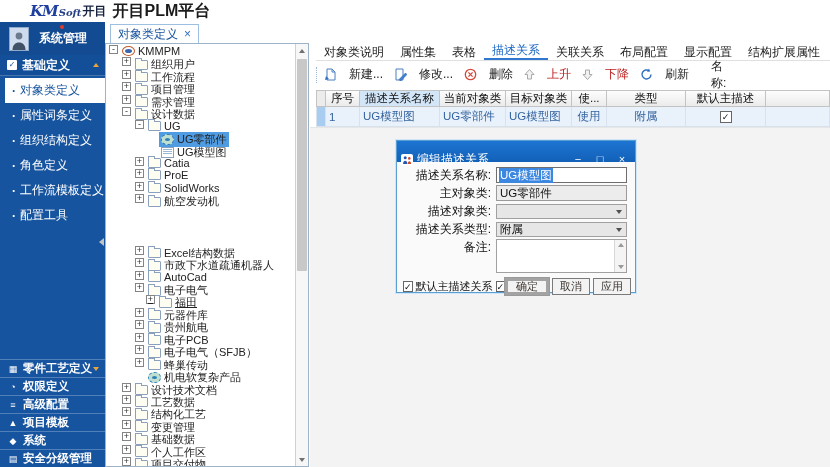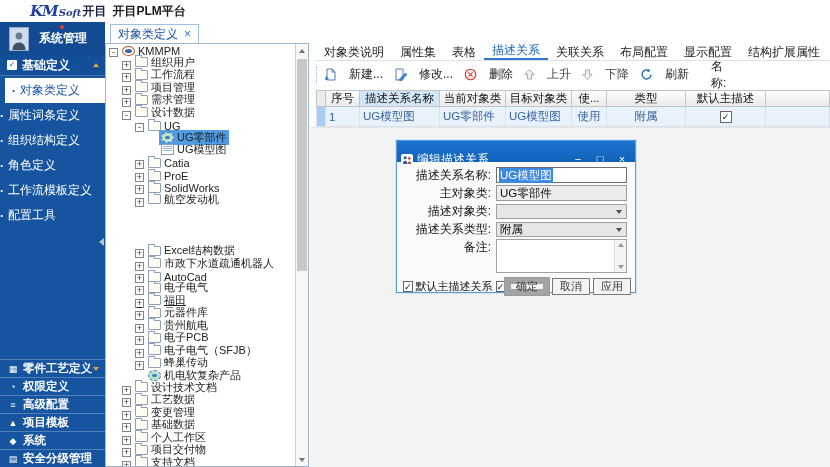--- a/index.html
+++ b/index.html
@@ -5,33 +5,33 @@
   *{box-sizing:border-box;margin:0;padding:0}
   html,body{background:#dcdcdc}
   .app{position:relative;width:830px;height:467px;background:#fff;overflow:hidden;
        font-family:"Liberation Sans","DejaVu Sans",sans-serif;font-size:12px;color:#222}
 
   
   .topbar{position:absolute;left:0;top:0;width:830px;height:22px;background:#fff;display:flex;align-items:center;padding-left:30px}
   .lg-km{font-family:"DejaVu Serif",serif;font-style:italic;font-weight:900;font-size:15px;color:#1e3f9f;letter-spacing:-1px}
   .lg-soft{font-family:"DejaVu Serif",serif;font-style:italic;font-weight:700;font-size:10px;color:#243d85;margin:2px 1px 0 1px}
   .lg-kaimu{font-weight:700;font-size:12px;color:#16223f}
-  .lg-prod{font-weight:700;font-size:12px;color:#1b1b1b;margin-left:6px}
+  .lg-prod{font-weight:700;font-size:16px;color:#1b1b1b;margin-left:6px}
 
   
   .sidebar{position:absolute;left:0;top:22px;width:105px;height:445px;background:#17549f;color:#fff;display:flex;flex-direction:column}
   .sb-header{height:33px;display:flex;align-items:center;padding:0 8px 0 9px;background:#124b92;position:relative}
   .avatar{width:20px;height:24px;background:#cfdced;border:1px solid #8fa9c9;display:block;flex:0 0 20px}
   .sb-title{font-weight:700;font-size:12px;margin-left:10px;white-space:nowrap}
   .notif-dot{position:absolute;left:60px;top:3px;width:4px;height:4px;border-radius:50%;background:#e03c2c}
   .sb-section{height:21px;display:flex;align-items:center;font-weight:700;padding:0 6px 0 7px;background:#134e99;border-bottom:1px solid rgba(255,255,255,.22)}
   .sb-check{width:10px;height:10px;background:#fff;color:#17549f;font-size:8px;line-height:10px;text-align:center;border-radius:1px;margin-right:5px;flex:0 0 10px}
   .sb-up-arrow{margin-left:auto;width:0;height:0;border-left:3px solid transparent;border-right:3px solid transparent;border-bottom:4px solid #e8a33d}
   .sb-items{padding-top:2px}
-  .sb-item{height:25px;display:flex;align-items:center;cursor:pointer;white-space:nowrap}
+  .sb-item{height:25px;display:flex;align-items:center;padding-left:12px;cursor:pointer;white-space:nowrap}
   .sb-item .dot{width:8px;flex:0 0 8px}
   .sb-item .dot::before{content:"·";font-weight:700}
   .sb-item.selected{background:#fff;color:#17549f;margin-left:5px;padding-left:7px}
   .sb-fill{flex:1}
   .sb-bottom .sb-sec{height:18px;display:flex;align-items:center;font-weight:700;font-size:11.5px;padding:0 6px 0 7px;border-top:1px solid rgba(255,255,255,.25);white-space:nowrap}
   .sicon{width:12px;flex:0 0 12px;text-align:center;font-size:9px;margin-right:4px}
   [data-icon="process-icon"]::before{content:"▦"}
   [data-icon="permission-icon"]::before{content:"◔"}
   [data-icon="advanced-config-icon"]::before{content:"≡"}
   [data-icon="template-icon"]::before{content:"▲"}
@@ -41,21 +41,21 @@
   .splitter-arrow{position:absolute;left:99px;top:238px;width:0;height:0;border-top:4px solid transparent;border-bottom:4px solid transparent;border-right:5px solid #c2c2c2;z-index:6}
 
   
   .doc-tabstrip{position:absolute;left:105px;top:22px;width:725px;height:21px;background:#fff;display:flex;align-items:flex-end;padding-left:5px}
   .doc-tab{height:19px;display:flex;align-items:center;border:1px solid #9dc0e2;border-bottom:none;background:#fff;color:#17529e;padding:0 7px;gap:6px}
   .doc-tab .close{color:#2f6fc0;font-size:12px;cursor:pointer}
 
   
   .tree-panel{position:absolute;left:105px;top:43px;width:204px;height:424px;background:#fff;border:1px solid #9db3c8;display:flex}
   .tree-list{flex:1;overflow:hidden;padding-top:1px;font-size:11px}
-  .tree-row{height:12.45px;display:flex;align-items:flex-end;white-space:nowrap;cursor:pointer}
+  .tree-row{height:12.45px;display:flex;align-items:flex-start;white-space:nowrap;cursor:pointer}
   .toggle{flex:0 0 9px;width:9px;height:9px;border:1px solid #848484;background:#fff;margin-right:2px;position:relative;font-size:9px;line-height:7px;text-align:center;color:#333}
   .tree-row.toggle-plus .toggle::before{content:"+"}
   .tree-row.toggle-minus .toggle::before{content:"-"}
   .tree-row.toggle-none .toggle{border-color:transparent;background:transparent}
   .node{display:flex;align-items:center;padding:0 2px}
   .tree-row.selected .node{background:#4f9ce2}
   .ticon{flex:0 0 13px;width:13px;height:10px;margin-right:3px;position:relative}
   [data-icon="folder-icon"]{border:1px solid #8aa0bd;background:#fdfdf2;border-radius:1px}
   [data-icon="folder-icon"]::before{content:"";position:absolute;top:-3px;left:-1px;width:5px;height:2px;border:1px solid #8aa0bd;border-bottom:none;background:#fdfdf2}
   [data-icon="root-icon"]{width:10px;height:10px;border:1px solid #c05a2a;border-radius:50%;background:#fff}
@@ -72,21 +72,21 @@
   .scroll-thumb{position:absolute;left:1px;top:15px;width:10px;height:212px;background:#c8c8c8;border-radius:1px}
 
   
   .right-panel{position:absolute;left:310px;top:43px;width:520px;height:424px;display:flex;flex-direction:column;background:#fff}
   .rtabs{height:18px;display:flex;align-items:flex-end;margin-left:6px;border-bottom:1px solid #e0e0e0}
   .rtab{padding:0 8px;line-height:16px;cursor:pointer;white-space:nowrap;color:#222}
   .rtab.active{color:#1b66c4;border-bottom:2px solid #2f77d0;font-weight:400}
   .toolbar{height:27px;display:flex;align-items:center;margin-left:6px;gap:0}
   .grip{width:1px;height:16px;border-left:1px dotted #9bb8d8;margin-right:7px}
   .tbtn{display:flex;align-items:center;gap:12px;margin-right:11px;cursor:pointer;white-space:nowrap}
-  .tbtn.disabled{color:#404040;cursor:default}
+  .tbtn.disabled{color:#b91c1c;cursor:default}
   .vsep{width:1px;height:16px;background:#d5d5d5;margin:0 9px 0 2px}
   .name-input{width:100px;height:18px;border:none;background:transparent;font:inherit;margin-left:4px}
   .tico{display:block}
 
   
   .dtable{margin-left:6px;margin-top:2px}
   .thead,.trow{display:flex}
   .thead>div{height:17px;border:1px solid #c3c3c3;border-left:none;background:linear-gradient(#fdfdfd,#ebebeb);
              font-size:11.5px;display:flex;align-items:center;justify-content:center;color:#111;white-space:nowrap;overflow:hidden}
   .thead>.c-corner{border-left:1px solid #c3c3c3;background:#ececec}
@@ -129,21 +129,21 @@
   .remark-scroll{flex:0 0 12px;border-left:1px solid #d8d8d8;background:#f4f4f4;position:relative}
   .rs-arrow{position:absolute;left:0;width:11px;height:10px;display:flex;align-items:center;justify-content:center}
   .rs-arrow.up{top:0}.rs-arrow.down{bottom:0}
   .rs-arrow.up::before{content:"";border-left:3px solid transparent;border-right:3px solid transparent;border-bottom:4px solid #9a9a9a}
   .rs-arrow.down::before{content:"";border-left:3px solid transparent;border-right:3px solid transparent;border-top:4px solid #9a9a9a}
   .dlg-bottom{display:flex;align-items:center;margin-top:2px;height:17px}
   .dlg-bottom .cb{width:11px;height:11px}
   .dlg-bottom .lbl{font-size:11px;margin:0 3px;white-space:nowrap;color:#111}
   .btns{margin-left:auto;display:flex;gap:3px}
   .dbtn{height:17px;background:#f3f3f3;border:1px solid #7a7a7a;font-size:11px;display:flex;align-items:center;justify-content:center;cursor:pointer;color:#3c3430}
-  .dbtn.default{border:6px solid #a3a3a3;box-shadow:0 0 0 1px #9a9a9a}
+  .dbtn.default{border:3px solid #a3a3a3;box-shadow:0 0 0 1px #9a9a9a}
   .b-ok{width:44px}.b-cancel{width:38px}.b-apply{width:38px}
 </style>
 </head>
 <body>
 
 <div class="app">
 
   <div class="topbar">
     <span class="lg-km">KM</span>
     <span class="lg-soft">Soft</span>
@@ -375,21 +375,21 @@
         </div>
 
         <div class="tree-row toggle-plus" style="padding-left: 29px;">
           <span class="toggle"></span>
           <span class="node">
             <span class="ticon" data-icon="folder-icon"></span>
             <span class="tlabel">电子电气</span>
           </span>
         </div>
 
-        <div class="tree-row toggle-plus" style="padding-left: 29px; text-decoration: underline;">
+        <div class="tree-row toggle-plus" style="padding-left: 40px; text-decoration: underline;">
           <span class="toggle"></span>
           <span class="node">
             <span class="ticon" data-icon="folder-icon"></span>
             <span class="tlabel">福田</span>
           </span>
         </div>
 
         <div class="tree-row toggle-plus" style="padding-left: 29px;">
           <span class="toggle"></span>
           <span class="node">
@@ -448,20 +448,27 @@
         </div>
 
         <div class="tree-row toggle-plus" style="padding-left: 16px;">
           <span class="toggle"></span>
           <span class="node">
             <span class="ticon" data-icon="folder-icon"></span>
             <span class="tlabel">工艺数据</span>
           </span>
         </div>
 
+        <div class="tree-row toggle-plus" style="padding-left: 16px;">
+          <span class="toggle"></span>
+          <span class="node">
+            <span class="ticon" data-icon="folder-icon"></span>
+            <span class="tlabel">结构化工艺</span>
+          </span>
+        </div>
 
         <div class="tree-row toggle-plus" style="padding-left: 16px;">
           <span class="toggle"></span>
           <span class="node">
             <span class="ticon" data-icon="folder-icon"></span>
             <span class="tlabel">变更管理</span>
           </span>
         </div>
 
         <div class="tree-row toggle-plus" style="padding-left: 16px;">

